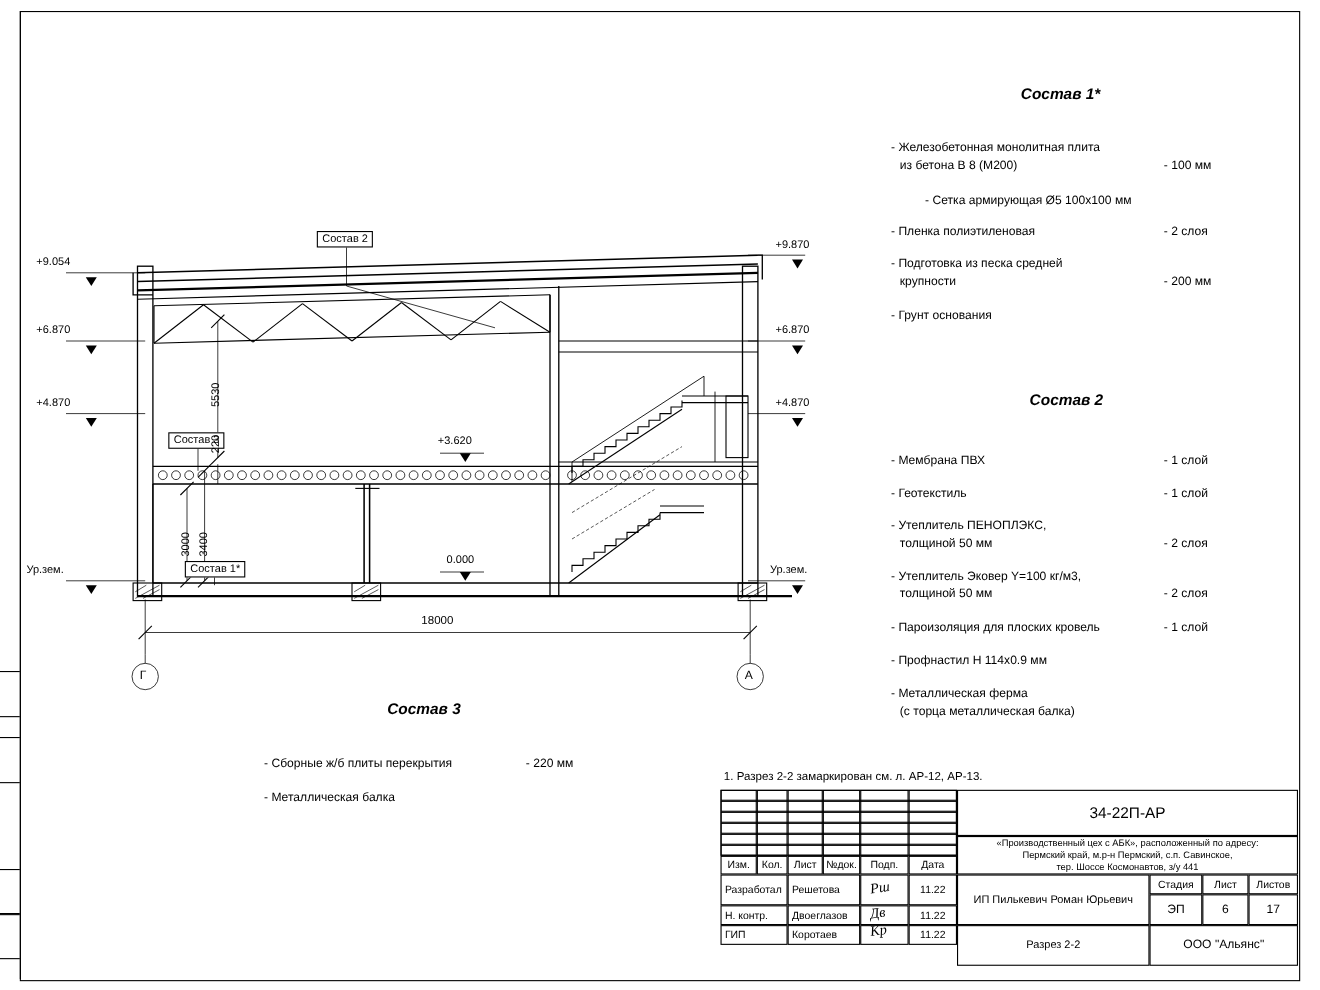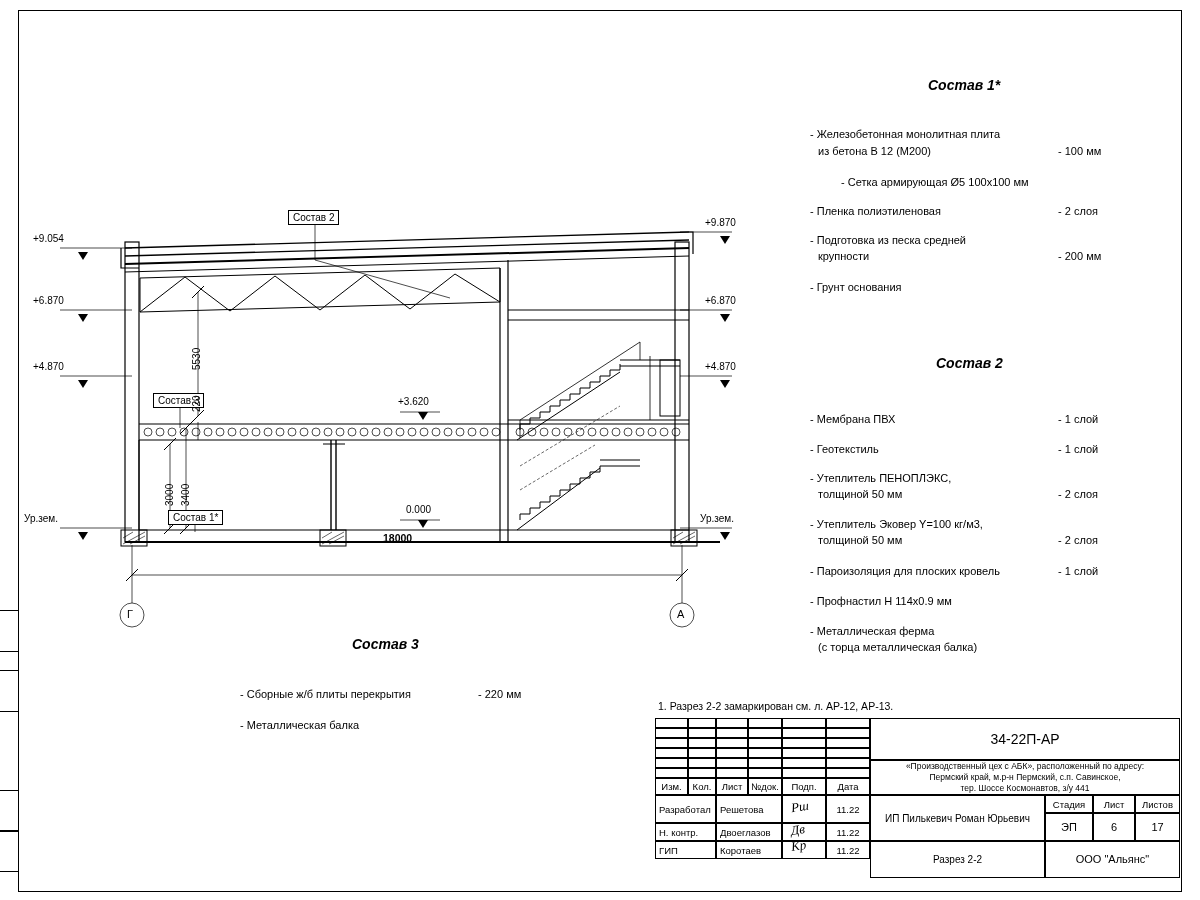--- a/index.html
+++ b/index.html
@@ -247,29 +247,29 @@
     <div class="lev" style="left:680px;top:493px;">Ур.зем.</div>
 
     <div class="lev" style="left:378px;top:376px;">+3.620</div>
     <div class="lev" style="left:386px;top:484px;">0.000</div>
 
     <div class="txt" style="left:170px;top:350px;transform:rotate(-90deg);transform-origin:left top;font-size:10px;">5530</div>
     <div class="txt" style="left:170px;top:392px;transform:rotate(-90deg);transform-origin:left top;font-size:10px;">220</div>
     <div class="txt" style="left:143px;top:486px;transform:rotate(-90deg);transform-origin:left top;font-size:10px;">3000</div>
     <div class="txt" style="left:159px;top:486px;transform:rotate(-90deg);transform-origin:left top;font-size:10px;">3400</div>
 
-    <div class="txt" style="left:363px;top:512px;font-size:10.5px;font-weight:bold;">18000</div>
+    <div class="txt" style="left:363px;top:538px;font-size:10.5px;">18000</div>
 
     <div class="txt" style="left:107px;top:588px;font-size:11px;">Г</div>
     <div class="txt" style="left:657px;top:588px;font-size:11px;">А</div>
   </div>
 
   <div class="compose-title" style="left:928px;top:77px;">Состав 1*</div>
   <div class="spec-line" style="left:810px;top:128px;">- Железобетонная  монолитная плита</div>
-  <div class="spec-line" style="left:818px;top:145px;">из бетона В 12 (М200)</div>
+  <div class="spec-line" style="left:818px;top:145px;">из бетона В 8 (М200)</div>
   <div class="spec-val" style="left:1058px;top:145px;">- 100 мм</div>
 
   <div class="spec-line" style="left:810px;top:176px;margin-left:31px;">- Сетка армирующая Ø5 100х100 мм</div>
 
   <div class="spec-line" style="left:810px;top:205px;">- Пленка полиэтиленовая</div>
   <div class="spec-val" style="left:1058px;top:205px;">- 2 слоя</div>
 
   <div class="spec-line" style="left:810px;top:234px;">- Подготовка из песка средней</div>
   <div class="spec-line" style="left:818px;top:250px;">крупности</div>
   <div class="spec-val" style="left:1058px;top:250px;">- 200 мм</div>

